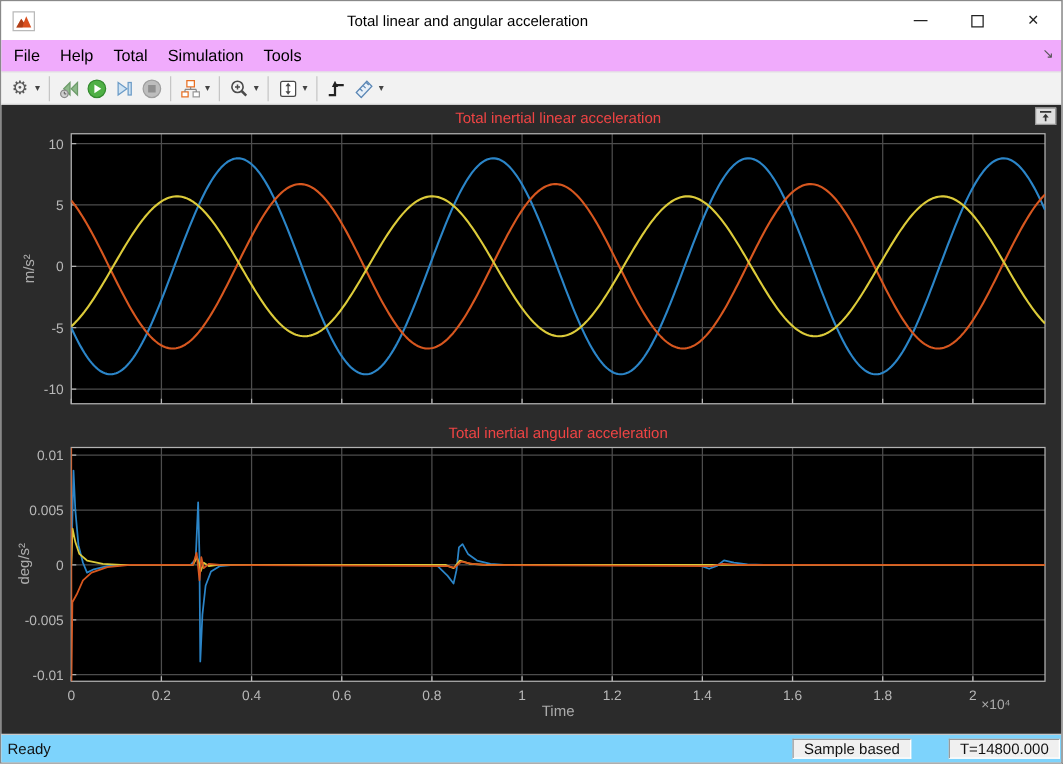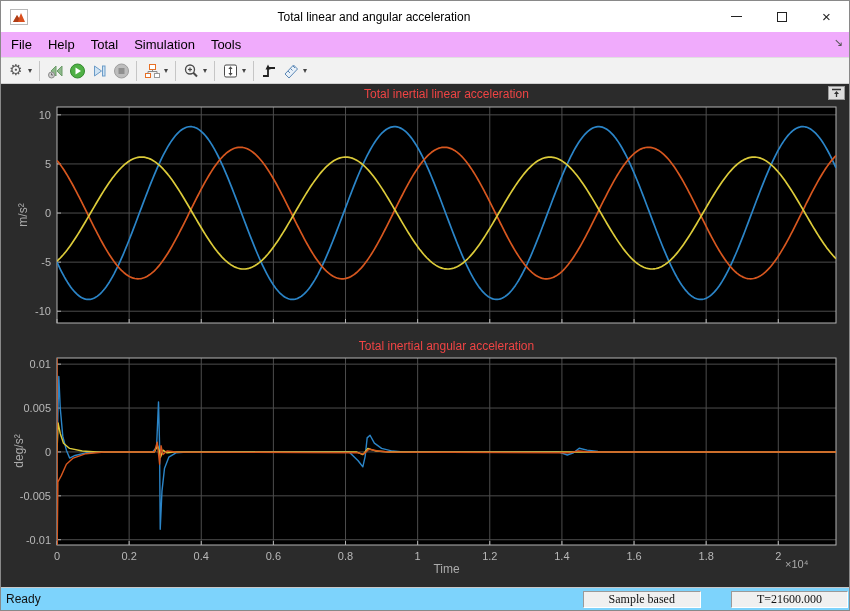--- a/index.html
+++ b/index.html
@@ -34,21 +34,21 @@
   #scope-svg { position:absolute; left:0; top:0; }
   .chart-title { position:absolute; left:56px; width:779px; text-align:center; font-size:12px; color:#ef4444; }
   .ylab { position:absolute; font-size:12px; color:#ababab; transform:rotate(-90deg); transform-origin:center; white-space:nowrap; }
   #xlabel { position:absolute; left:56px; width:779px; text-align:center; top:478px; font-size:12px; color:#ababab; }
   #xscale { position:absolute; left:784px; top:474px; font-size:11px; color:#ababab; }
   #expand-btn { position:absolute; right:4px; top:2px; width:17px; height:14px; background:#dedede; border:1px solid #9a9a9a; display:flex; align-items:center; justify-content:center; }
 
   
   #statusbar { flex:1 1 auto; background:#7dd3fc; border-top:1px solid #c8c8c8; display:flex; align-items:center; font-size:12px;gap:29px; }
   #status-left { flex:1 1 auto; display:flex; align-items:center; padding-left:5px; }
-  .status-cell { display:flex; align-items:center; padding:0 25px; margin:1px 1px 1px 0; border:1px solid; border-color:#9a9a9a #ffffff #ffffff #9a9a9a; background:#f0f0f0; white-space:nowrap;font-family:Liberation Serif, serif; }
+  .status-cell { display:flex; align-items:center; padding:0 8px; margin:1px 1px 1px 0; border:1px solid; border-color:#9a9a9a #ffffff #ffffff #9a9a9a; background:#f0f0f0; white-space:nowrap; }
 </style>
 </head>
 <body>
 
 <div id="window">
 
   <div id="titlebar">
     <span id="app-icon">
       <svg width="14" height="12" viewBox="0 0 14 12">
           <polygon points="1,11 5,4 7,7 9,2 13,11" fill="#d94f1e"></polygon>
@@ -278,16 +278,16 @@
           <line x1="1" y1="1.5" x2="10" y2="1.5" stroke="#333" stroke-width="1.5"></line>
           <polygon points="5.5,3 3,6 8,6" fill="#333"></polygon>
           <line x1="5.5" y1="5.5" x2="5.5" y2="9" stroke="#333" stroke-width="1.3"></line>
         </svg>
     </div>
   </div>
 
   <div id="statusbar">
     <div id="status-left">Ready</div>
     <div class="status-cell">Sample based</div>
-    <div class="status-cell">T=21600.000</div>
+    <div class="status-cell">T=14800.000</div>
   </div>
 
 </div>
 
 </body></html>

